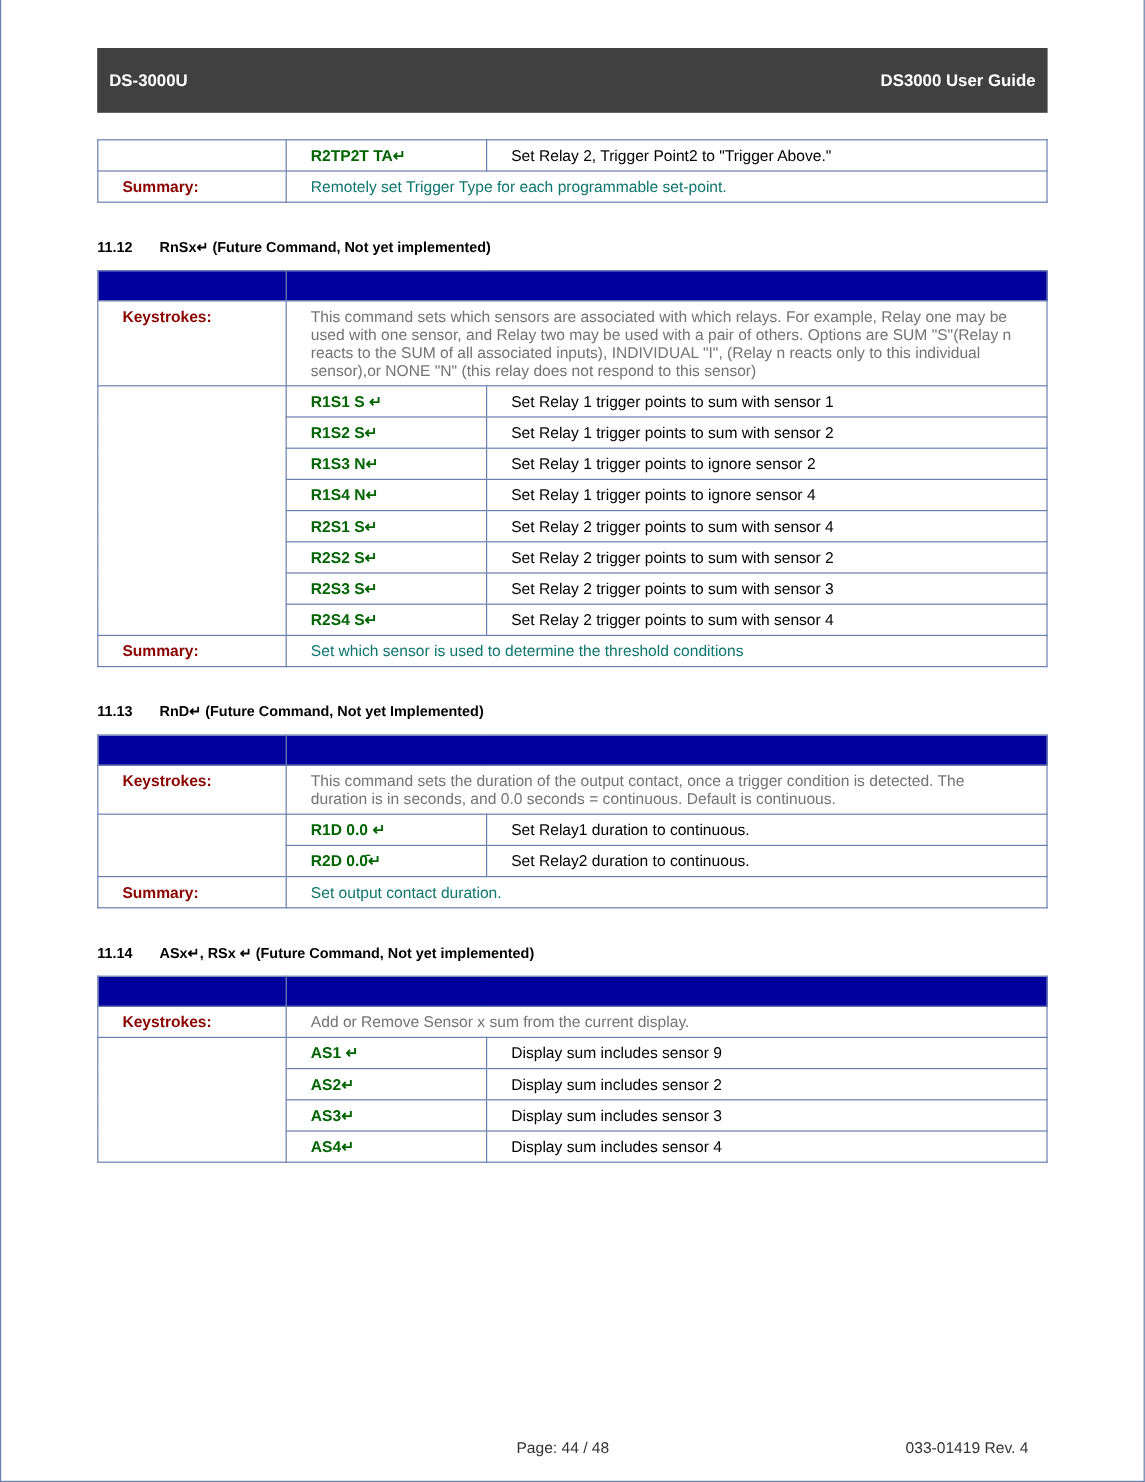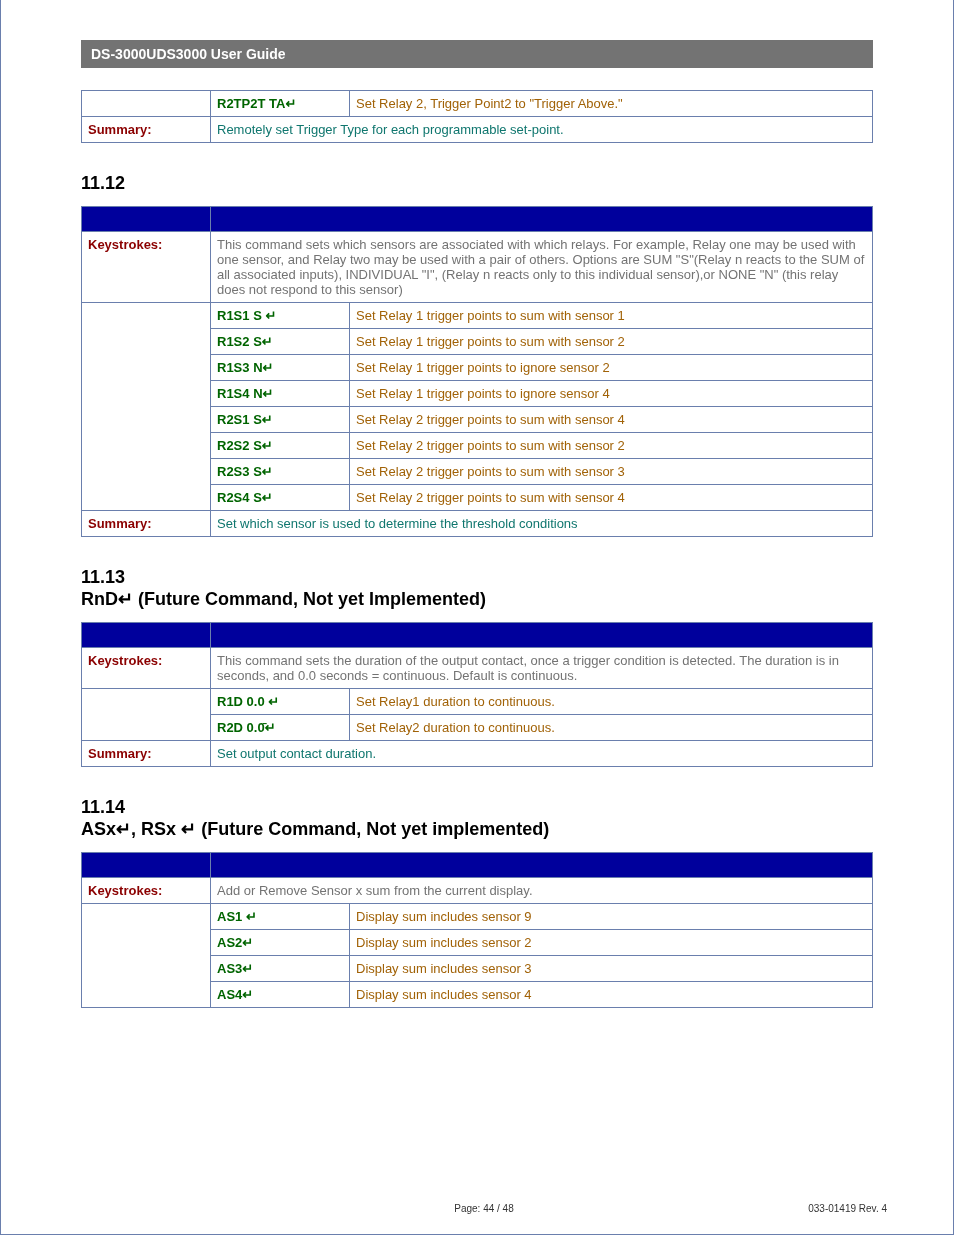--- a/index.html
+++ b/index.html
@@ -12,37 +12,38 @@
     width: 954px;
     height: 1235px;
     margin: 0 auto;
     box-sizing: border-box;
     padding: 40px 80px 30px 80px;
     border: 1px solid #6a7fad;
     border-top: none;
     position: relative;
   }
   .header-band {
-    background: #737373;
+    background: #404040;
     color: #fff;
     font-weight: bold;
     font-size: 14px;
-    padding: 6px 10px;
+    padding: 19px 10px;
     display: flex;
+    justify-content: space-between;
     margin-bottom: 22px;
   }
   table.cmd {
     width: 100%;
     border-collapse: collapse;
     font-size: 13px;
     margin-bottom: 30px;
   }
   table.cmd td, table.cmd th {
     border: 1px solid #6a7fad;
-    padding: 5px 6px;
+    padding: 5px 20px;
     vertical-align: top;
     text-align: left;
   }
   .bluebar td {
     background: #00009c;
     height: 14px;
     padding: 0;
   }
   .label-cell {
     width: 116px;
@@ -50,38 +51,37 @@
     color: #8b0000;
     font-size: 13px;
     margin-top: 44px;
   }
   .code-cell {
     width: 126px;
     color: #006400;
     font-weight: bold;
     font-size: 13px;
   }
-  .desc-cell { color: #a16207; }
+  .desc-cell { color: #000000; }
   .intro-cell { color: #737373; text-align: justify; }
   .summary-text { color: #0f766e; }
   .section-head {
     font-weight: bold;
-    font-size: 18px;
+    font-size: 12px;
     margin: 28px 0 12px 0;
     display: flex;
-    flex-direction: column;
   }
   .section-num { width: 52px; display:inline-block; }
   .enter { font-family: Arial, sans-serif; }
   .footer {
     position: absolute;
     bottom: 20px;
     left: 80px;
-    right: 66px;
-    font-size: 10px;
+    right: 96px;
+    font-size: 13px;
     color: #333;
     display: flex;
     justify-content: space-between;
   }
   .footer .center { position:absolute; left:0; right:0; text-align:center; }
   .inner-rows td { border-top: none; }
 </style>
 </head>
 <body>
 
@@ -104,20 +104,21 @@
     <tr>
       <td class="label-cell">Summary:</td>
       <td colspan="2" class="summary-text">Remotely set Trigger Type for each programmable set-point.</td>
     </tr>
   </tbody>
     </table>
 
   <div id="sections">
       <div class="section-head">
         <span class="section-num">11.12</span>
+        <span>RnSx↵  (Future Command, Not yet implemented)</span>
       </div>
       <table class="cmd">
         <tbody>
           <tr class="bluebar">
             <td></td>
             <td colspan="2"></td>
           </tr>
           <tr>
             <td class="label-cell">Keystrokes:</td>
             <td colspan="2" class="intro-cell">This command sets which sensors are associated with which relays.  For example, Relay one may be used with one sensor, and Relay two may be used with a pair of others.  Options are SUM "S"(Relay n reacts to the SUM of all associated inputs), INDIVIDUAL "I", (Relay n reacts only to this individual sensor),or NONE  "N" (this relay does not respond to this sensor)</td>

